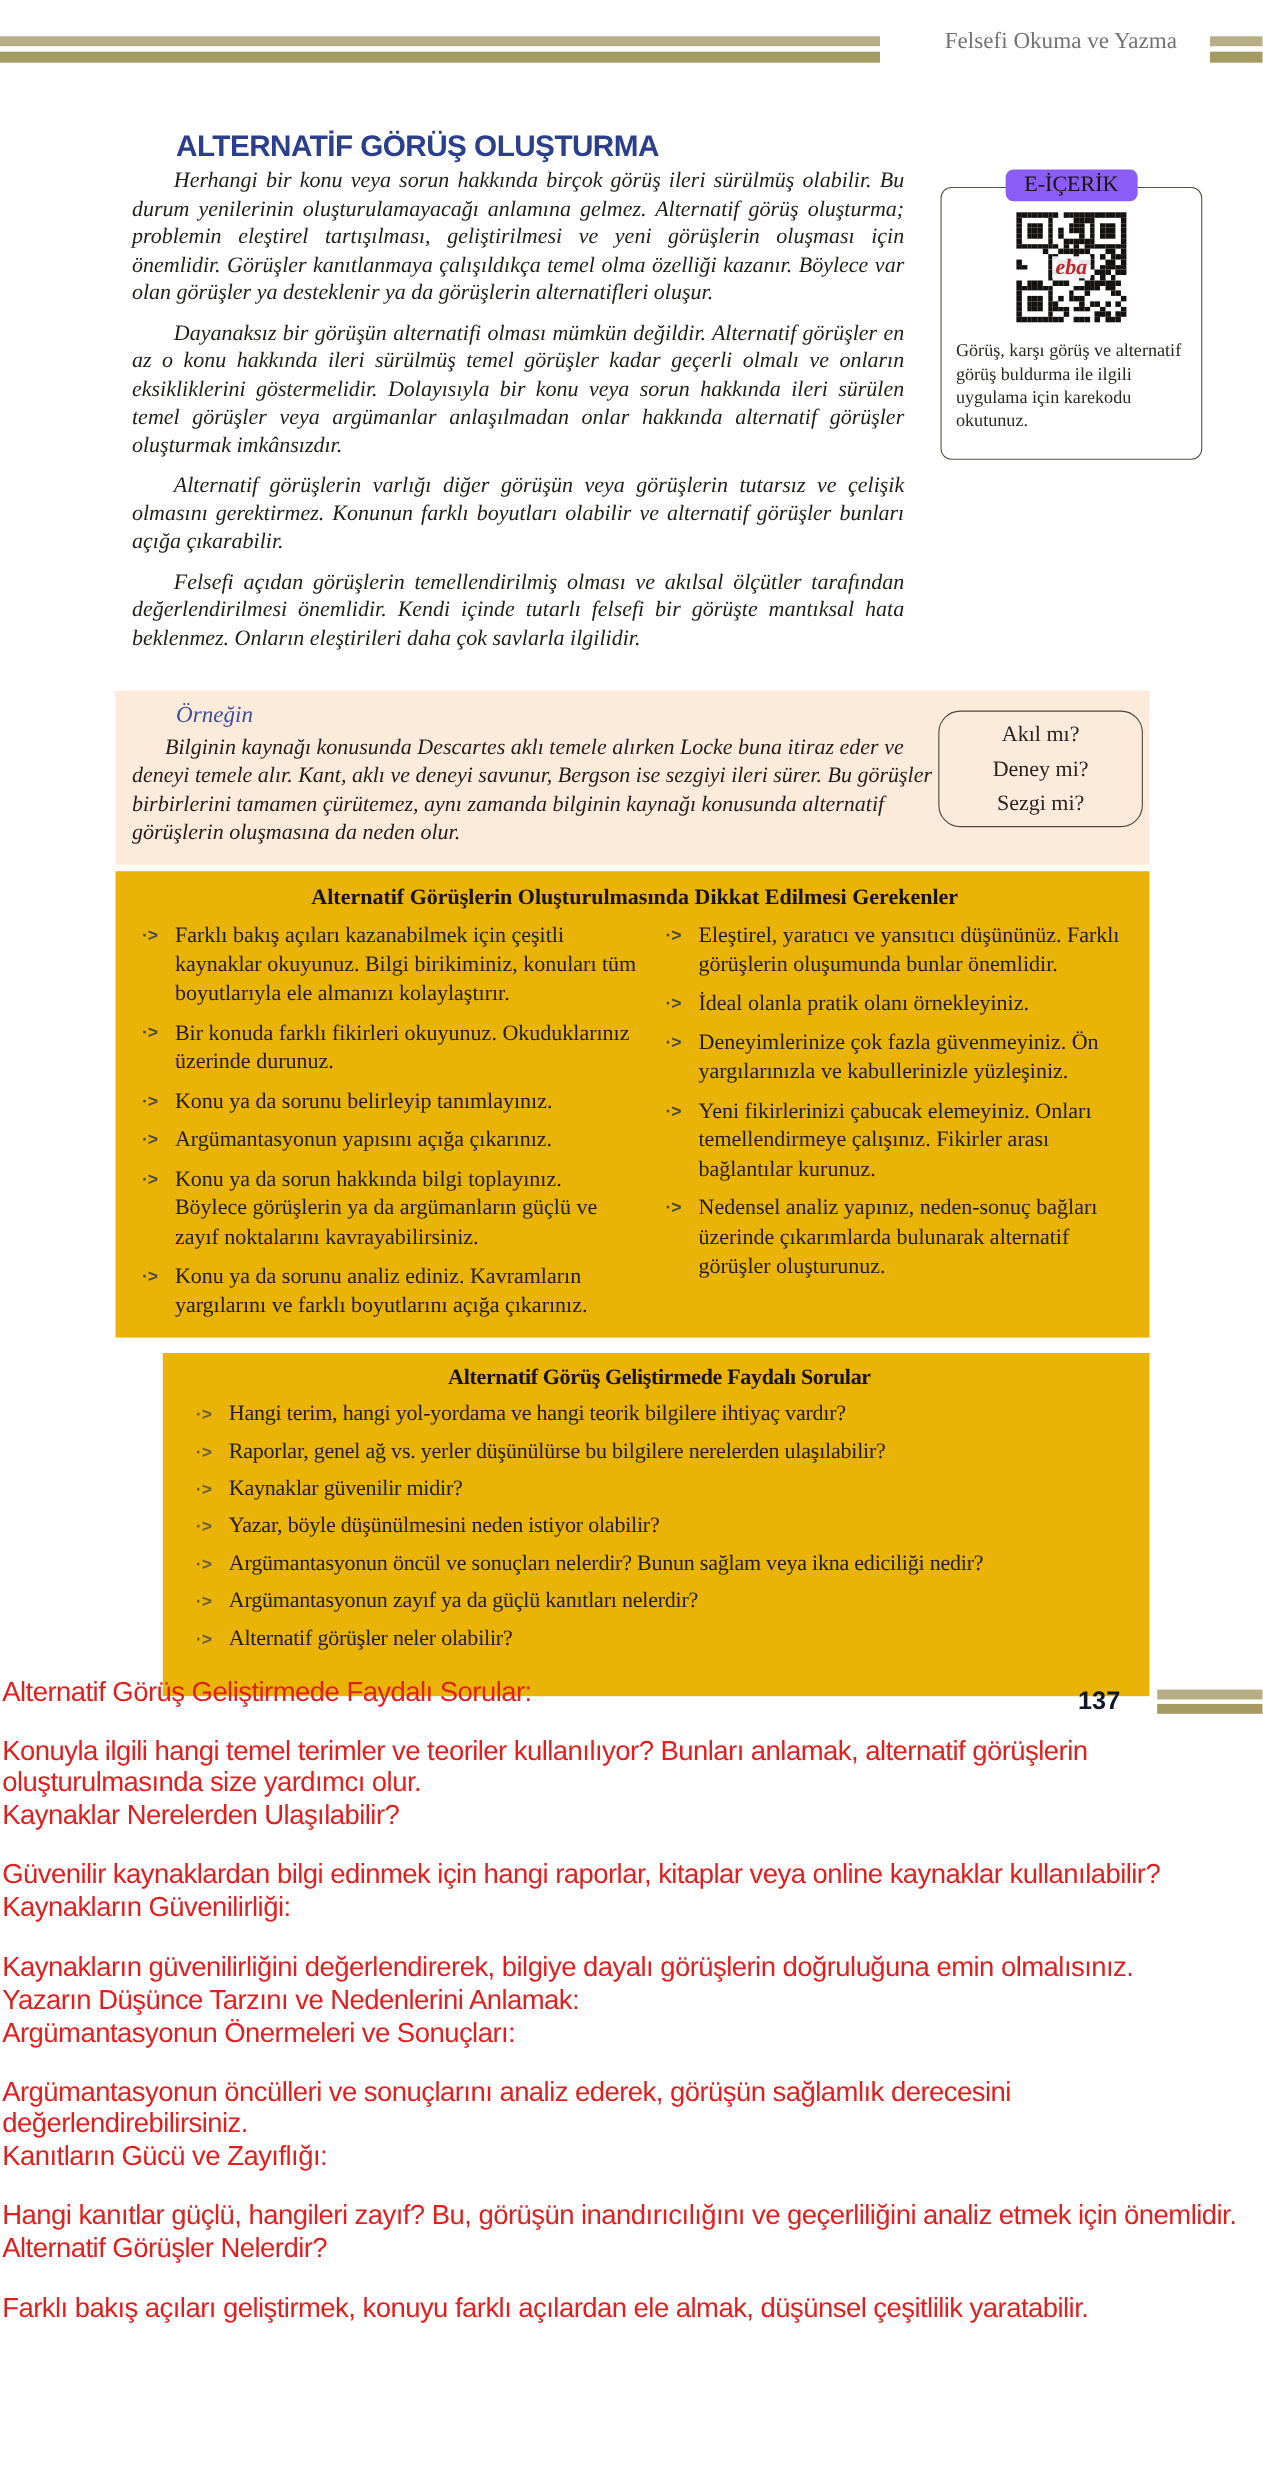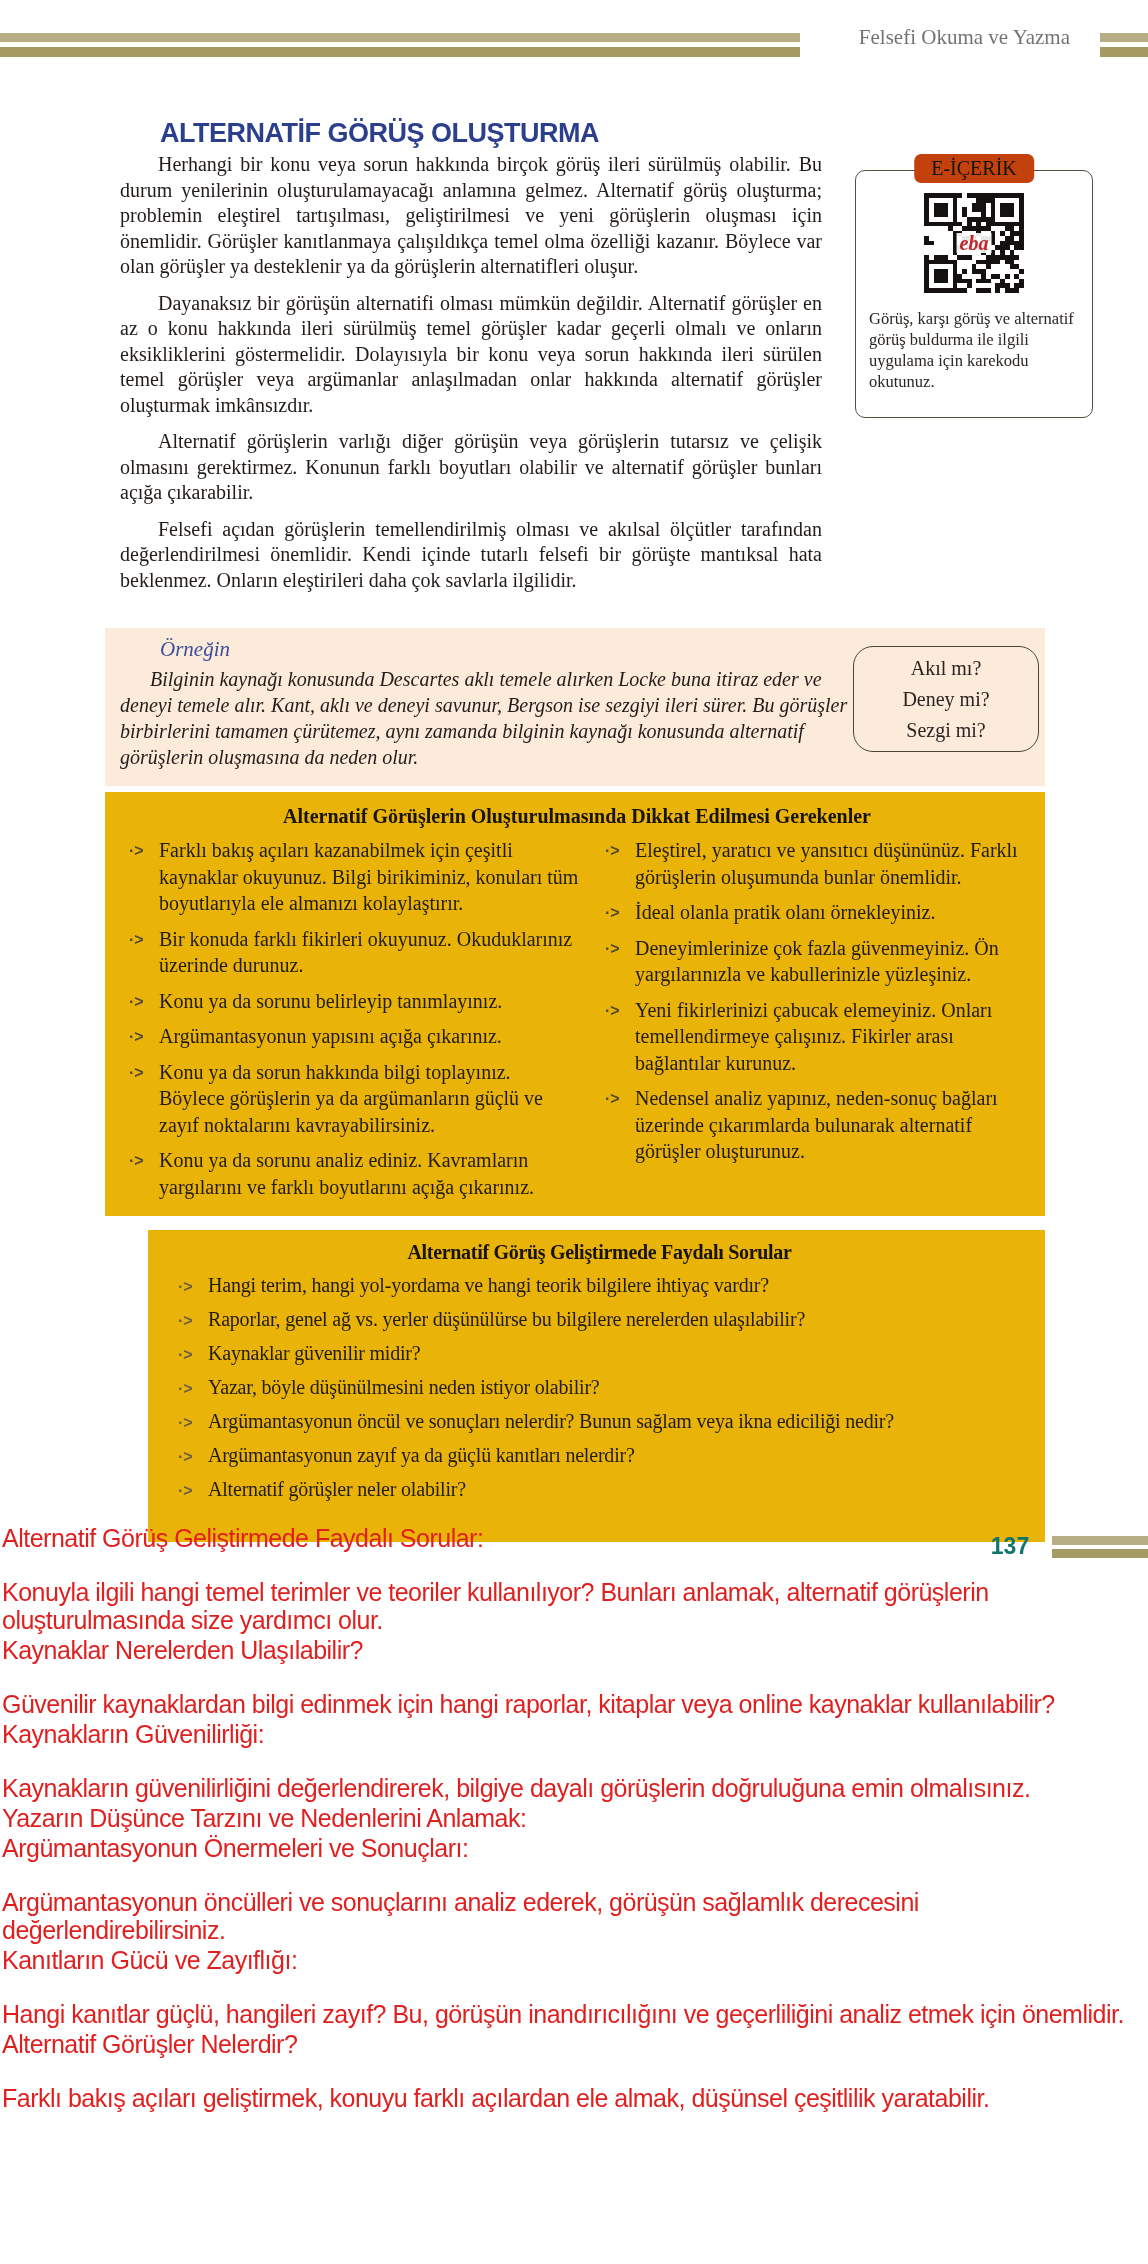--- a/index.html
+++ b/index.html
@@ -21,33 +21,33 @@
     position: absolute; left: 780px; top: 25px; width: 290px;
     text-align: right; font-size: 21px; color: #737373; white-space: nowrap;
   }
   
   .heading {
     position: absolute; left: 160px; top: 118px; margin: 0;
     font-family: "Liberation Sans", sans-serif; font-weight: bold;
     font-size: 27px; letter-spacing: -0.5px; color: #2b3f8c; white-space: nowrap;
   }
   
-  .body-col { position: absolute; left: 120px; top: 152px; width: 702px; }
+  .body-col { position: absolute; left: 120px; top: 152px; width: 702px; font-style: italic; }
   .body-col p {
     margin: 0 0 11px 0; font-size: 20px; line-height: 25.5px;
     text-align: justify; text-indent: 38px;
   }
   
   .econtent {
     position: absolute; left: 855px; top: 170px; width: 238px; height: 248px;
     border: 1.5px solid #55503f; border-radius: 10px; background: #fff;
   }
   .econtent .tab {
     position: absolute; top: -17px; left: 50%; transform: translateX(-50%);
-    background: #c2410c; border-radius: 7px; padding: 3px 17px;
+    background: #8b5cf6; border-radius: 7px; padding: 3px 17px;
     font-size: 20px; white-space: nowrap; color: #17130e;
   }
   .qr { position: relative; width: 100px; height: 100px; margin: 22px auto 0; }
   .qr-grid {
     display: grid; width: 100%; height: 100%;
     grid-template-columns: repeat(21, 1fr); grid-template-rows: repeat(21, 1fr);
   }
   .qr-grid div.on { background: #141110; }
   .eba-logo {
     position: absolute; top: 50%; left: 50%; transform: translate(-50%, -50%);
@@ -82,22 +82,22 @@
   ul.blist li { position: relative; padding-left: 30px; margin-bottom: 9px; font-size: 20px; line-height: 26.5px; }
   .box2 ul.blist li { margin-bottom: 9px; line-height: 25px; letter-spacing: -0.2px; }
   .arrow-bullet {
     position: absolute; left: 0; top: 1px;
     font-family: "Liberation Sans", sans-serif; font-weight: bold;
     font-size: 16px; color: #4f4a38; letter-spacing: 0;
   }
   .box2 .arrow-bullet { color: #6a5f45; }
   
   .pageno {
-    position: absolute; left: 980px; top: 1533px; width: 60px; text-align: center;
-    font-family: "Liberation Sans", sans-serif; font-weight: bold; font-size: 23px; color: #0f766e;
+    position: absolute; left: 980px; top: 1533px; width: 60px; text-align: left;
+    font-family: "Liberation Sans", sans-serif; font-weight: bold; font-size: 23px; color: #0f172a;
   }
   .ftr-bar-light { left: 1052px; top: 1536px; width: 96px; height: 9px; }
   .ftr-bar-dark  { left: 1052px; top: 1549px; width: 96px; height: 9px; }
   
   .annotations {
     position: absolute; left: 2px; top: 1524px; width: 1144px;
     font-family: "Liberation Sans", sans-serif; font-size: 25px;
     line-height: 28px; letter-spacing: -0.5px; color: #e01f1f;
   }
   .anno { margin: 0; }

